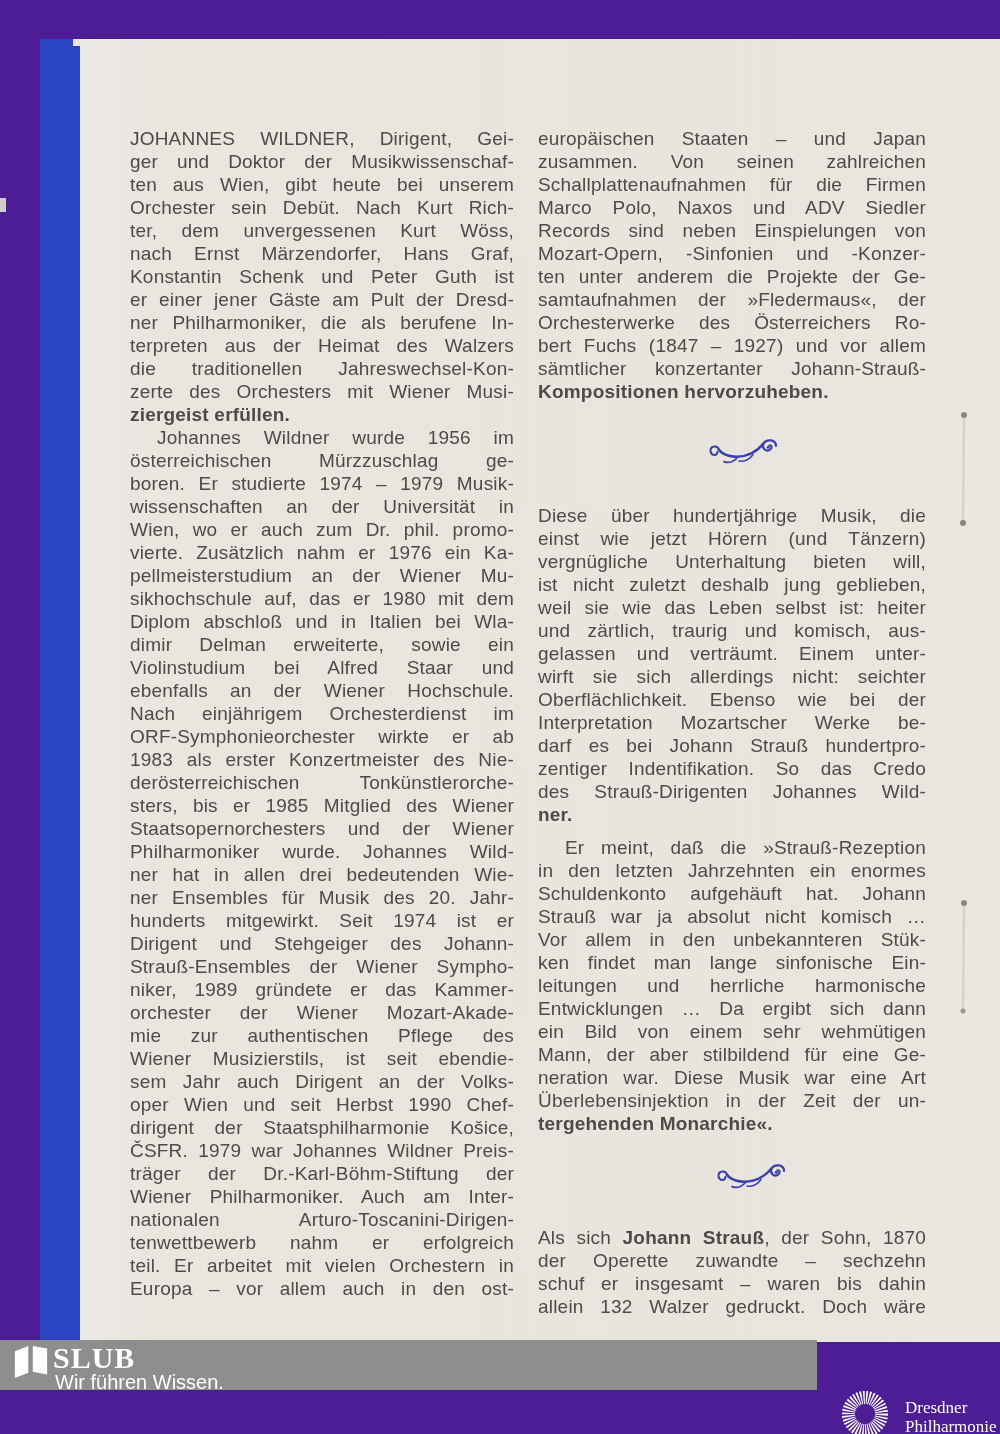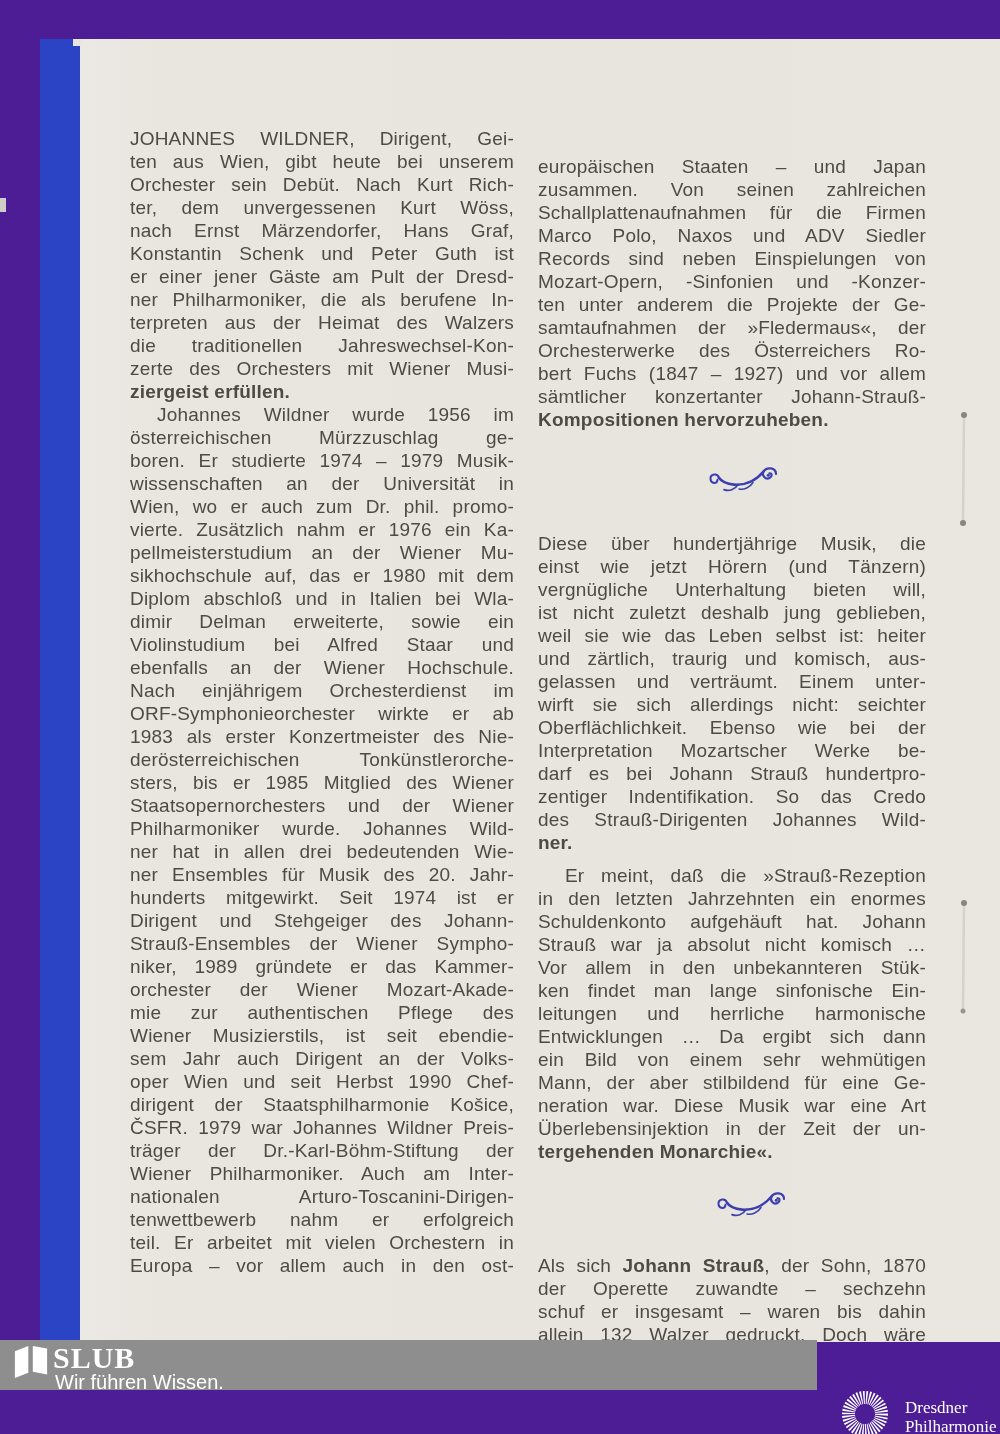--- a/index.html
+++ b/index.html
@@ -8,21 +8,21 @@
 
   
   .page{position:absolute;left:40px;top:39px;width:960px;height:1303px;
         background:linear-gradient(90deg,#edebe6 0%,#e9e6e0 12%,#e8e5df 70%,#eae7e1 100%);}
   .stripe{position:absolute;left:0;top:0;width:40px;height:100%;background:#2b44c6;}
   .stripe-notch{position:absolute;left:33px;top:0;width:9px;height:7px;background:#e9e6e0;}
   .edge-speck{position:absolute;left:0;top:198px;width:6px;height:14px;background:#cfcdc8;}
 
   .col{position:absolute;top:88px;color:#4e4a46;font-size:19px;}
   .col-left{left:90px;width:384px;}
-  .col-right{left:498px;width:388px;margin-top:28px;}
+  .col-right{left:498px;width:388px;}
   .tline{text-align:justify;text-align-last:justify;height:23px;line-height:23px;
          letter-spacing:0.2px;white-space:normal;text-justify:inter-word;}
   .tline.endline{text-align-last:left;font-weight:bold;}
   .tline.indent{text-indent:27px;}
   strong{font-weight:bold;}
 
   .ornament{display:block;margin:0 auto;}
   .orn1{margin-top:34px;margin-left:160px;}
   .orn2{margin-top:27px;margin-left:168px;}
   .para2{margin-top:39px;}
@@ -49,20 +49,21 @@
 <div class="stage">
 
   <div class="page">
     <div class="stripe">
       <div class="stripe-notch"></div>
     </div>
 
     <div class="col col-left">
       <div class="para">
           <div class="tline">JOHANNES WILDNER, Dirigent, Gei-</div>
+          <div class="tline">ger und Doktor der Musikwissenschaf-</div>
           <div class="tline">ten aus Wien, gibt heute bei unserem</div>
           <div class="tline">Orchester sein Debüt. Nach Kurt Rich-</div>
           <div class="tline">ter, dem unvergessenen Kurt Wöss,</div>
           <div class="tline">nach Ernst Märzendorfer, Hans Graf,</div>
           <div class="tline">Konstantin Schenk und Peter Guth ist</div>
           <div class="tline">er einer jener Gäste am Pult der Dresd-</div>
           <div class="tline">ner Philharmoniker, die als berufene In-</div>
           <div class="tline">terpreten aus der Heimat des Walzers</div>
           <div class="tline">die traditionellen Jahreswechsel-Kon-</div>
           <div class="tline">zerte des Orchesters mit Wiener Musi-</div>

